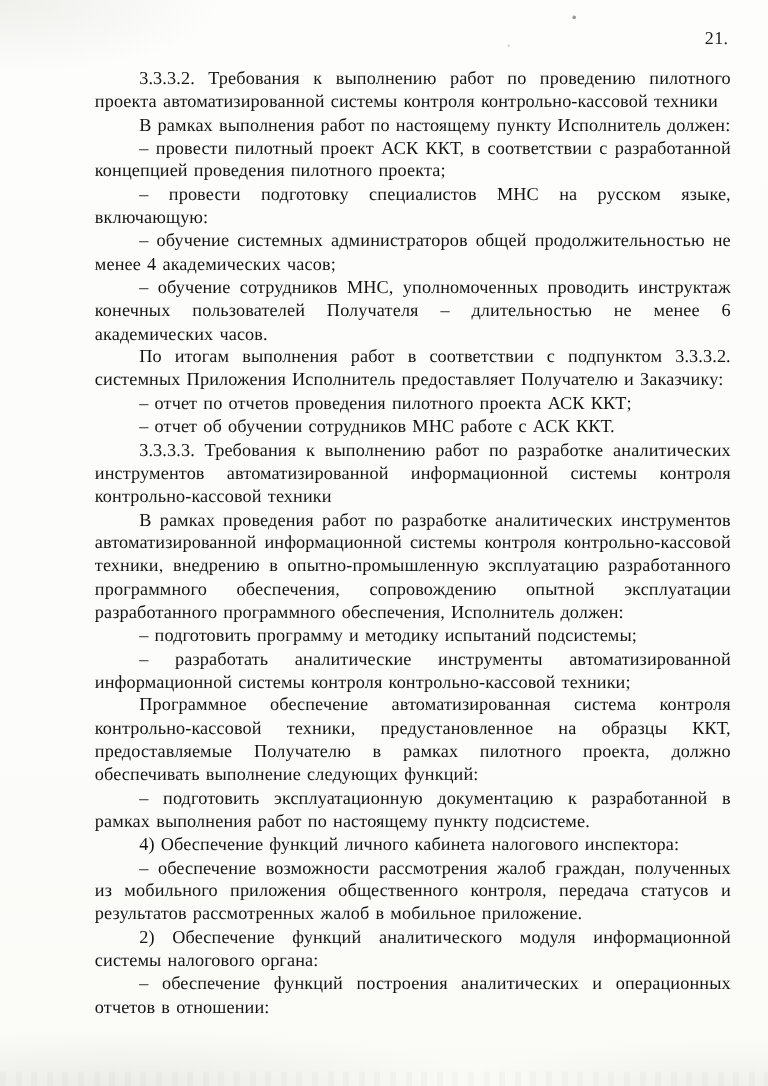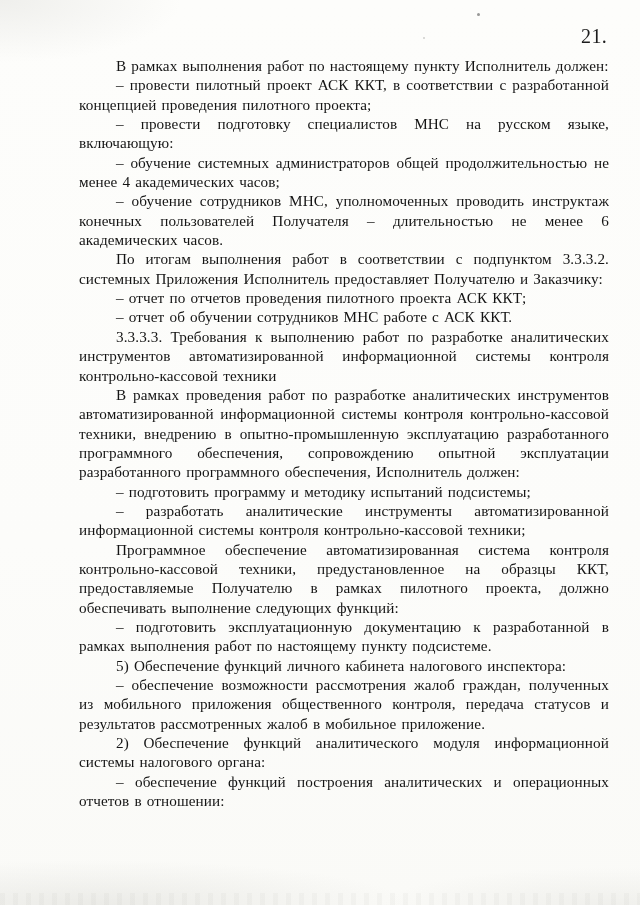--- a/index.html
+++ b/index.html
@@ -18,21 +18,21 @@
       radial-gradient(ellipse 420px 60px at 15% 100%, rgba(175,175,168,0.20), rgba(175,175,168,0) 75%),
       radial-gradient(ellipse 300px 50px at 95% 100%, rgba(185,185,178,0.16), rgba(185,185,178,0) 75%),
       linear-gradient(180deg, #fdfdfb 0%, #fcfcfa 60%, #fafaf7 100%);
     font-family: "Liberation Serif", "DejaVu Serif", serif;
     color: #171717;
   }
   .page-number {
     position: absolute;
     top: 25px;
     right: 33px;
-    font-size: 20px;
+    font-size: 15px;
     letter-spacing: 0.3px;
     color: #1c1c1c;
   }
   .doc-body {
     position: absolute;
     left: 79px;
     top: 56px;
     width: 530px;
     font-size: 15.2px;
     line-height: 19.35px;
@@ -81,35 +81,36 @@
 <body>
 
 <div class="scan-page">
 
   <span class="speck"></span>
   <span class="speck-2"></span>
 
   <div class="page-number">21.</div>
 
   <div class="doc-body">
+    <p>3.3.3.2. Требования к выполнению работ по проведению пилотного проекта автоматизированной системы контроля контрольно-кассовой техники</p>
     <p>В рамках выполнения работ по настоящему пункту Исполнитель должен:</p>
     <p>– провести пилотный проект АСК ККТ, в соответствии с разработанной концепцией проведения пилотного проекта;</p>
     <p>– провести подготовку специалистов МНС на русском языке, включающую:</p>
     <p>– обучение системных администраторов общей продолжительностью не менее 4 академических часов;</p>
     <p>– обучение сотрудников МНС, уполномоченных проводить инструктаж конечных пользователей Получателя – длительностью не менее 6 академических часов.</p>
     <p>По итогам выполнения работ в соответствии с подпунктом 3.3.3.2. системных Приложения Исполнитель предоставляет Получателю и Заказчику:</p>
     <p>– отчет по отчетов проведения пилотного проекта АСК ККТ;</p>
     <p>– отчет об обучении сотрудников МНС работе с АСК ККТ.</p>
     <p>3.3.3.3. Требования к выполнению работ по разработке аналитических инструментов автоматизированной информационной системы контроля контрольно-кассовой техники</p>
     <p>В рамках проведения работ по разработке аналитических инструментов автоматизированной информационной системы контроля контрольно-кассовой техники, внедрению в опытно-промышленную эксплуатацию разработанного программного обеспечения, сопровождению опытной эксплуатации разработанного программного обеспечения, Исполнитель должен:</p>
     <p>– подготовить программу и методику испытаний подсистемы;</p>
     <p>– разработать аналитические инструменты автоматизированной информационной системы контроля контрольно-кассовой техники;</p>
     <p>Программное обеспечение автоматизированная система контроля контрольно-кассовой техники, предустановленное на образцы ККТ, предоставляемые Получателю в рамках пилотного проекта, должно обеспечивать выполнение следующих функций:</p>
     <p>– подготовить эксплуатационную документацию к разработанной в рамках выполнения работ по настоящему пункту подсистеме.</p>
-    <p>5) Обеспечение функций личного кабинета налогового инспектора:</p>
+    <p>4) Обеспечение функций личного кабинета налогового инспектора:</p>
     <p>– обеспечение возможности рассмотрения жалоб граждан, полученных из мобильного приложения общественного контроля, передача статусов и результатов рассмотренных жалоб в мобильное приложение.</p>
     <p>2) Обеспечение функций аналитического модуля информационной системы налогового органа:</p>
     <p>– обеспечение функций построения аналитических и операционных отчетов в отношении:</p>
   </div>
 
   <div class="bottom-noise"></div>
 
 </div>
 
 </body></html>

